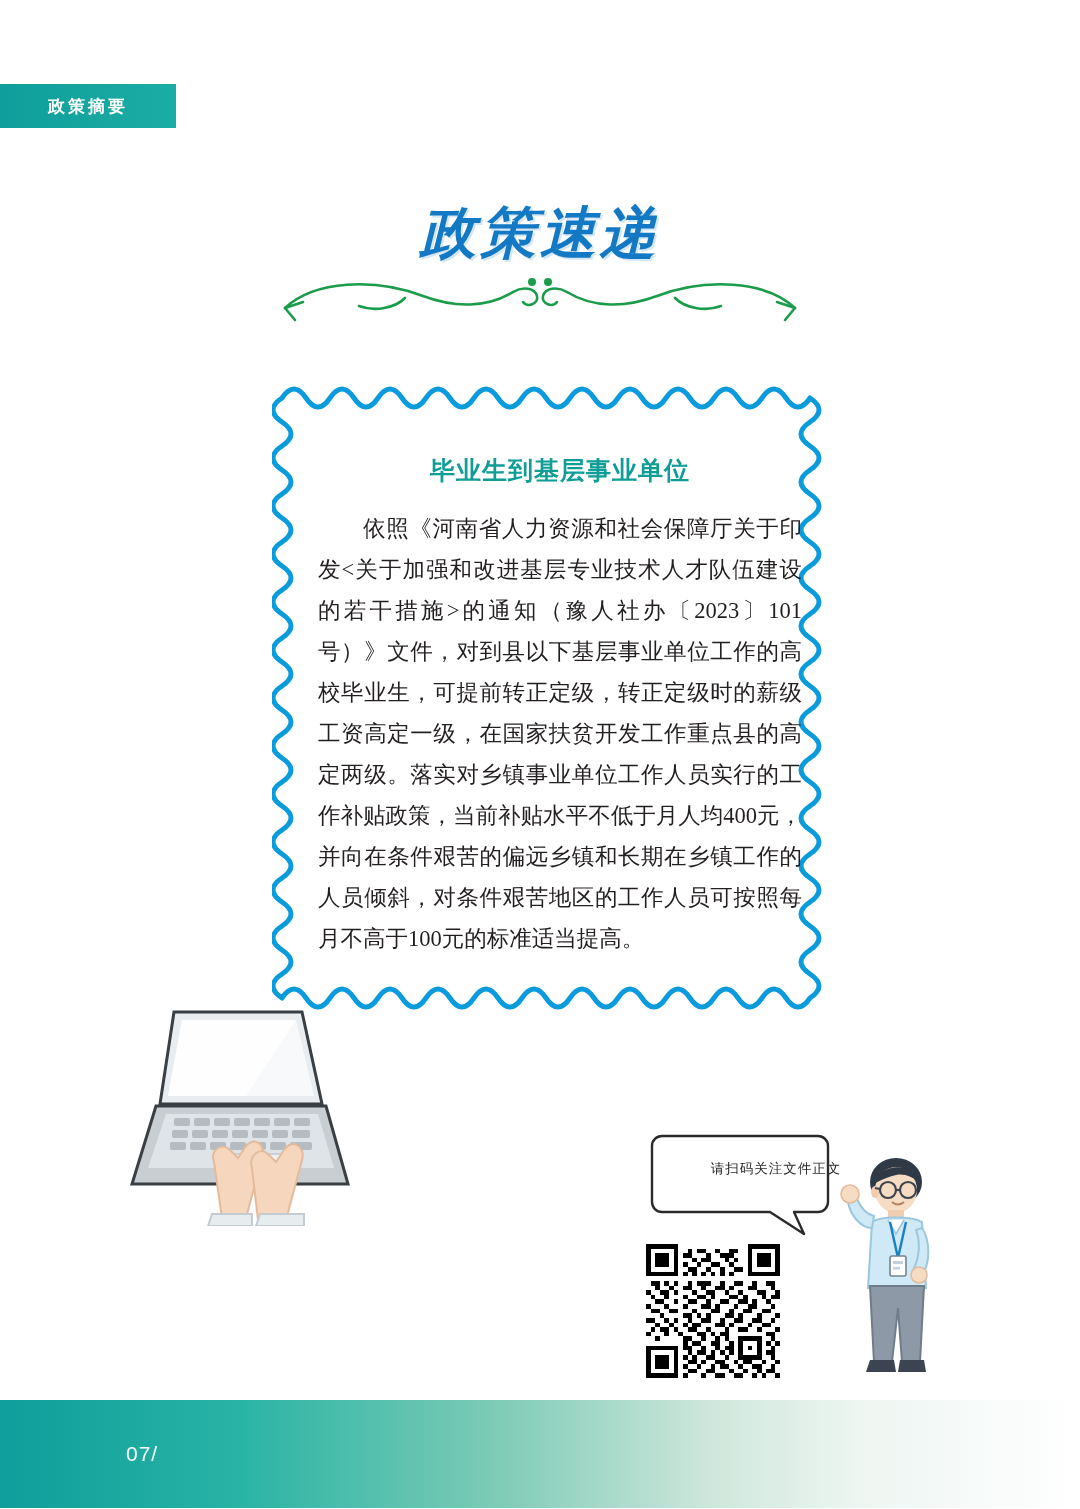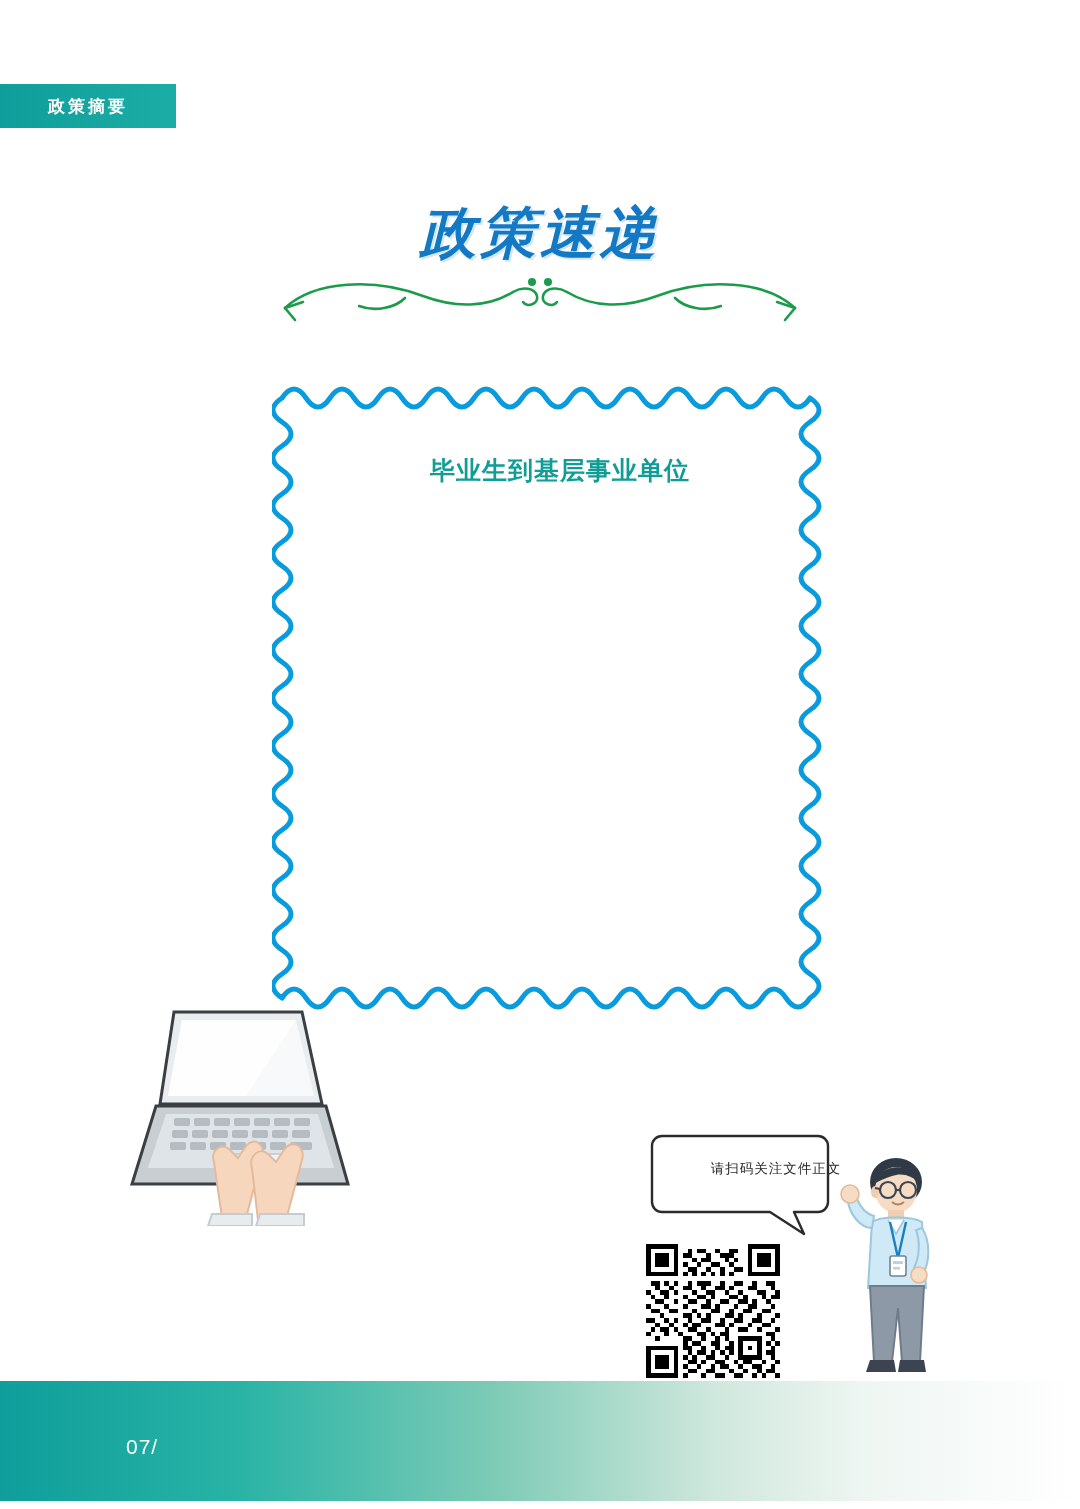--- a/index.html
+++ b/index.html
@@ -143,23 +143,23 @@
     left: 826px;
     top: 1148px;
     width: 130px;
     height: 238px;
   }
 
   
   .footer {
     position: absolute;
     left: 0;
-    bottom: 8px;
+    bottom: 1px;
     width: 1080px;
-    height: 120px;
+    height: 108px;
     background: linear-gradient(90deg, #0f9e9b 0%, #28b3a5 22%, #7ecbb6 46%, #cfe7dc 66%, #eef6f2 80%, #ffffff 100%);
   }
   .page-number {
     position: absolute;
     left: 126px;
     bottom: 42px;
     color: #ffffff;
     font-size: 21px;
     letter-spacing: 1px;
     font-family: "Liberation Sans", sans-serif;
@@ -208,20 +208,21 @@
              q -18 -12 0 -24 q 18 -12 0 -24 q -18 -12 0 -24 q 18 -12 0 -24 q -18 -12 0 -24 q 18 -12 0 -24
              q -18 -12 0 -24 q 18 -12 0 -24 q -18 -12 0 -24 q 18 -12 0 -24 q -18 -12 0 -24 q 18 -12 0 -24
              q -18 -12 0 -24 q 18 -12 0 -24 q -18 -12 0 -24 q 18 -12 0 -24 q -18 -12 0 -24 q 18 -12 0 -24
              q -18 -12 0 -24 q 18 -12 0 -24 q -18 -12 0 -24 q 18 -12 0 -24 q -18 -12 0 -24 q 18 -12 0 -24
              q -18 -12 0 -24 Z" fill="none" stroke="#0a9bdc" stroke-width="5" stroke-linejoin="round"></path>
   </svg>
   <div class="card-inner">
     <div class="card-title">
       <div>毕业生到基层事业单位</div>
     </div>
+    <div class="card-body">依照《河南省人力资源和社会保障厅关于印发&lt;关于加强和改进基层专业技术人才队伍建设的若干措施&gt;的通知（豫人社办〔2023〕101号）》文件，对到县以下基层事业单位工作的高校毕业生，可提前转正定级，转正定级时的薪级工资高定一级，在国家扶贫开发工作重点县的高定两级。落实对乡镇事业单位工作人员实行的工作补贴政策，当前补贴水平不低于月人均400元，并向在条件艰苦的偏远乡镇和长期在乡镇工作的人员倾斜，对条件艰苦地区的工作人员可按照每月不高于100元的标准适当提高。</div>
   </div>
 </div>
 
 <svg class="laptop" viewBox="0 0 252 218" xmlns="http://www.w3.org/2000/svg">
 
   <path d="M48 4 L176 4 L196 96 L34 96 Z" fill="#e9edf0" stroke="#3a3f44" stroke-width="3"></path>
   <path d="M56 12 L170 12 L188 88 L42 88 Z" fill="#f7f9fb"></path>
   <path d="M56 12 L170 12 L120 88 L42 88 Z" fill="#ffffff" opacity="0.85"></path>
 
   <path d="M30 98 L200 98 L222 176 L6 176 Z" fill="#c9ced3" stroke="#3a3f44" stroke-width="3"></path>

